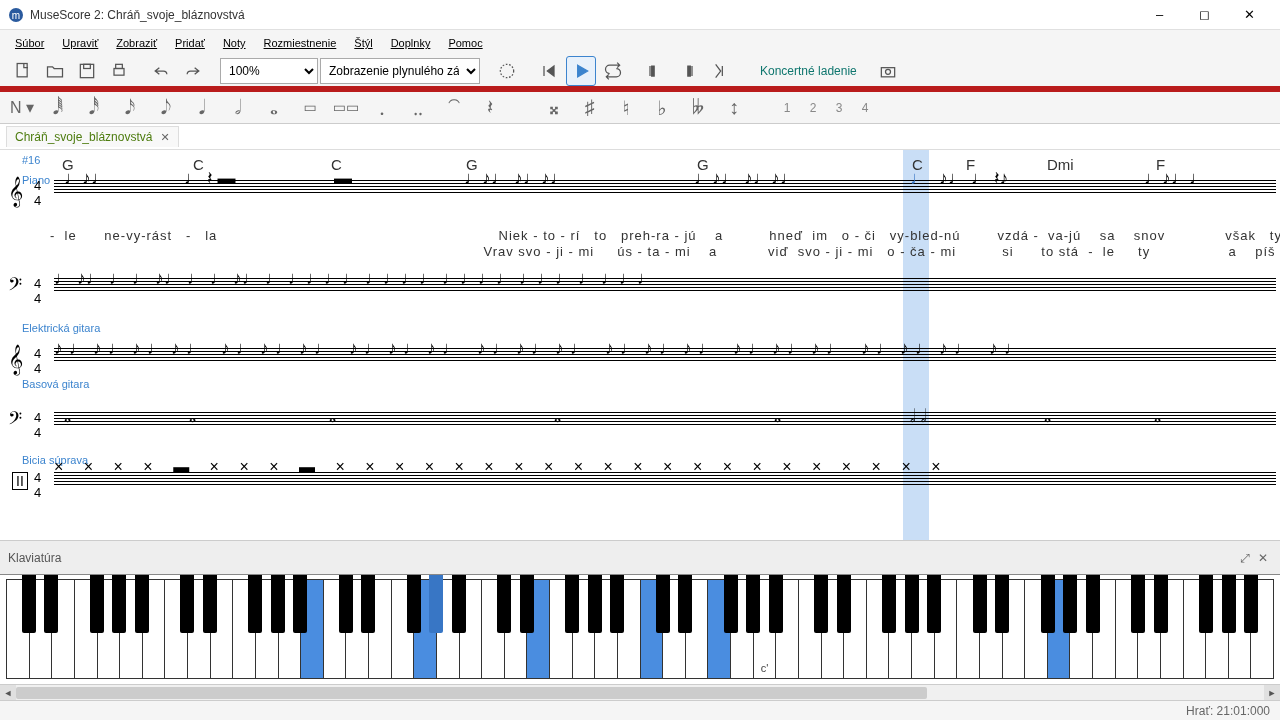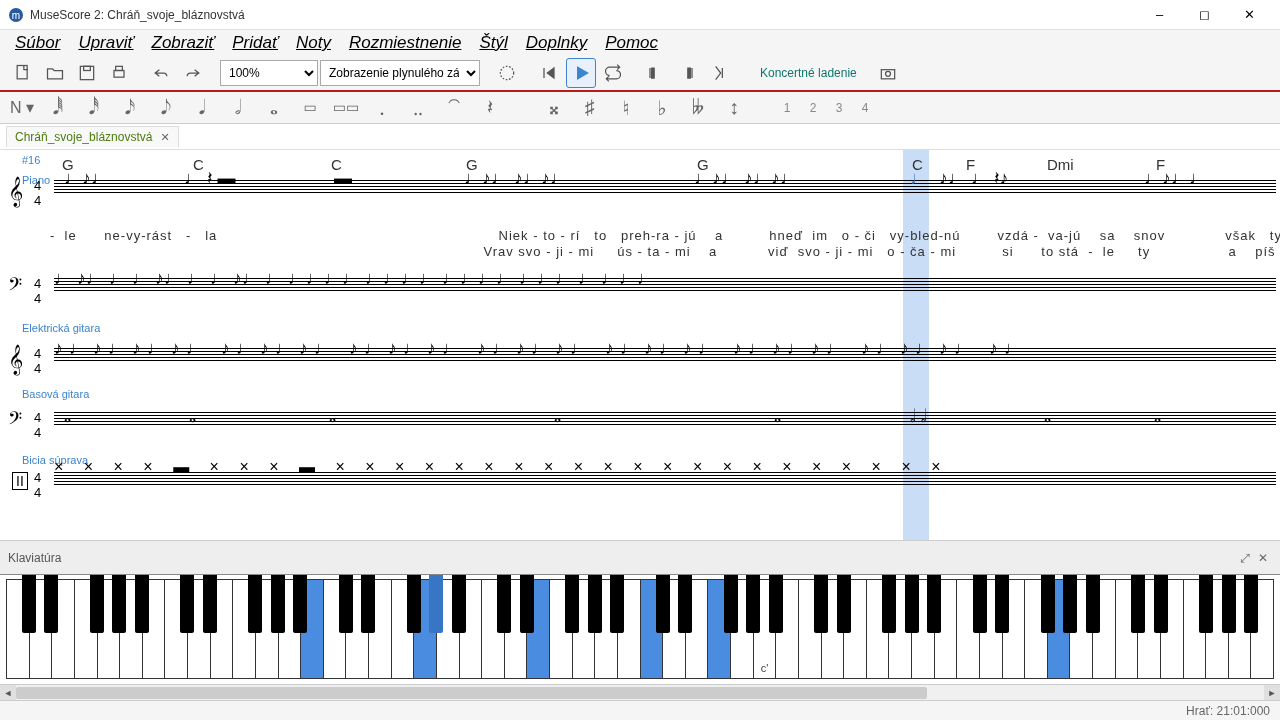--- a/index.html
+++ b/index.html
@@ -4,24 +4,24 @@
 <style>
 * { margin: 0; padding: 0; box-sizing: border-box; font-family: "Segoe UI", sans-serif; }
 body { width: 1280px; height: 720px; background: #fff; overflow: hidden; display: flex; flex-direction: column; }
 
 .titlebar { height: 30px; background: #fff; display: flex; align-items: center; padding: 0 8px; border-bottom: 1px solid #e0e0e0; }
 .titlebar .icon { width: 16px; height: 16px; margin-right: 6px; display: inline-flex; align-items: center; justify-content: center; }
 .titlebar .title { flex: 1; font-size: 12px; color: #333; }
 .winbtn { width: 45px; height: 28px; display: flex; align-items: center; justify-content: center; font-size: 13px; cursor: pointer; }
 
 .menubar { height: 26px; background: #f5f5f5; display: flex; align-items: center; padding: 0 6px; }
-.menubar .mi { padding: 3px 9px; font-size: 17px; cursor: pointer; font-style: italic; }
+.menubar .mi { padding: 3px 9px; font-size: 11px; cursor: pointer; }
 .menubar .mi .ul { text-decoration: underline; }
 
-.toolbar { height: 36px; background: #f5f5f5; display: flex; align-items: center; padding: 0 8px; gap: 2px; border-bottom: 2px solid #b91c1c; }
+.toolbar { height: 36px; background: #f5f5f5; display: flex; align-items: center; padding: 0 8px; gap: 2px; border-bottom: 6px solid #b91c1c; }
 .tbtn { width: 30px; height: 30px; display: flex; align-items: center; justify-content: center; border-radius: 3px; cursor: pointer; color: #555; }
 .tbtn.active { border: 1.5px solid #3c84ce; background: #e8f1fb; }
 .tbtn svg { width: 20px; height: 20px; fill: none; stroke: #555; stroke-width: 1.5; }
 .sep { width: 8px; }
 .sel { height: 26px; border: 1px solid #aaa; background: #fff; font-size: 12px; padding: 0 4px; }
 .sel.zoom { width: 98px; }
 .sel.layout { width: 160px; }
 .klabel { font-size: 12px; color: #0f766e; padding: 0 14px; }
 
 .notetoolbar { height: 32px; background: #f5f5f5; display: flex; align-items: center; padding: 0 8px; gap: 8px; border-bottom: 1px solid #ccc; }
@@ -279,21 +279,21 @@
         <div class="ln"></div>
         <div class="ln"></div>
         <div class="ln"></div>
         <div class="ln"></div>
       </div>
     <div style="position:absolute;left:50px;right:0;top:-10px;height:26px;font-size:18px;letter-spacing:6px;">
       ♪♩♪♩♪♩♪♩ ♪♩♪♩♪♩ ♪♩♪♩♪♩ ♪♩♪♩♪♩ ♪♩♪♩♪♩ ♪♩♪♩♪♩ ♪♩♪♩♪♩ ♪♩
     </div>
   </div>
 
-  <span class="syslabel" style="top:238px;">Basová gitara</span>
+  <span class="syslabel" style="top:228px;">Basová gitara</span>
   <div style="position:absolute;top:262px;left:4px;right:4px;">
     <div style="position:absolute;left:4px;top:-4px;font-size:22px;">𝄢</div>
     <div style="position:absolute;left:30px;top:-2px;font-size:13px;">4<br>4</div>
     <div class="staff" style="margin-left:50px;">
         <div class="ln"></div>
         <div class="ln"></div>
         <div class="ln"></div>
         <div class="ln"></div>
         <div class="ln"></div>
       </div>

